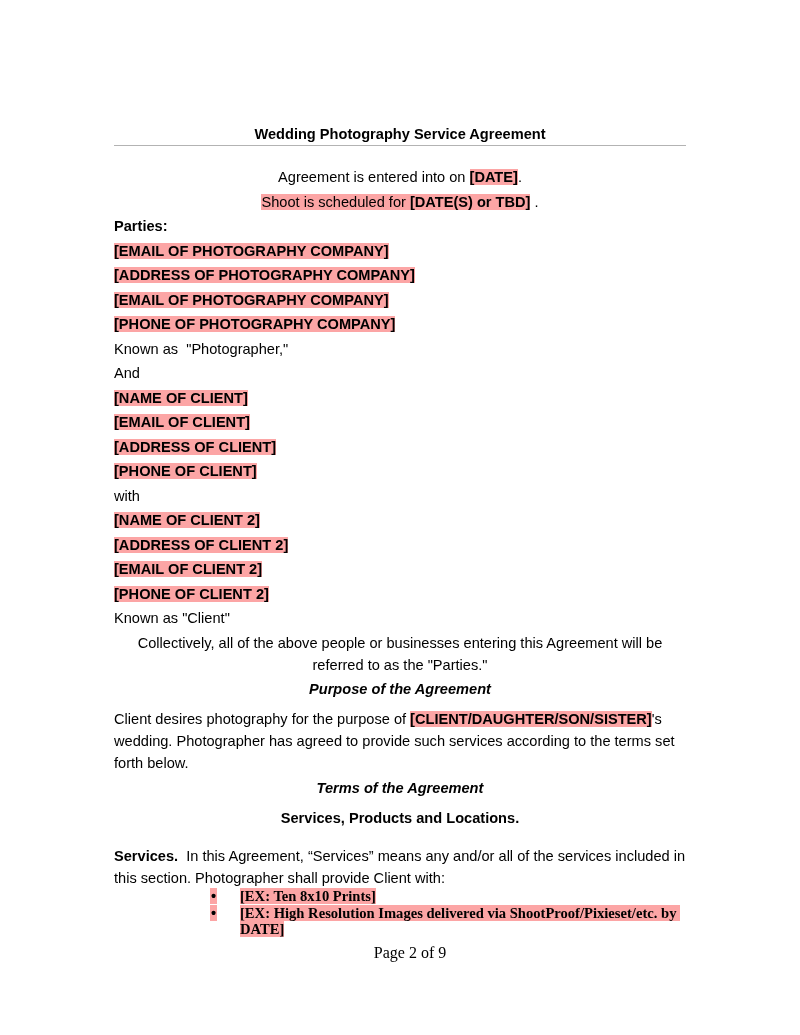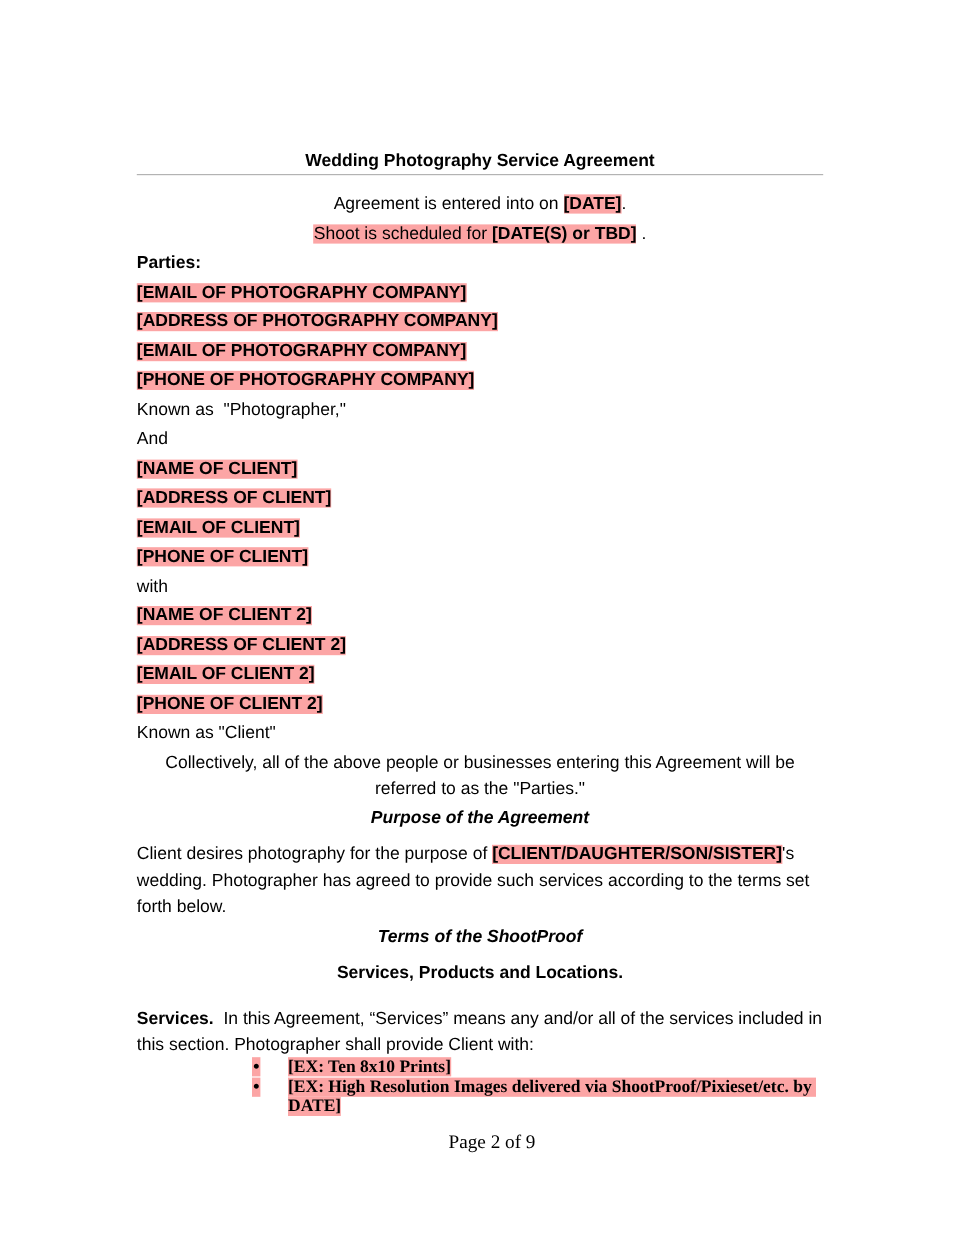--- a/index.html
+++ b/index.html
@@ -26,21 +26,21 @@
     margin: 0 0 2.5px 0;
     font-size: 14.6px;
     line-height: 22px;
     min-height: 22px;
     white-space: pre-wrap;
     text-align: left;
   }
   .align-center { text-align: center; }
   .k-title {
     border-bottom: 1px solid #b3b3b3;
-    margin-bottom: 13px;
+    margin-bottom: 20px;
   }
   .k-heading { margin-bottom: 8px; }
   .k-section-heading { margin-bottom: 16px; }
   .seg-b { font-weight: bold; }
   .seg-i { font-style: italic; }
   .seg-hl { background: #fca5a5; }
   ul.bullets {
     list-style: none;
     margin: -3px 0 0 96px;
     padding: 0;
@@ -83,33 +83,33 @@
       <div class="line k-p align-center"><span class="seg">Agreement is entered into on </span><span class="seg seg-b seg-hl">[DATE]</span><span class="seg">.</span></div>
       <div class="line k-p align-center"><span class="seg seg-hl">Shoot is scheduled for </span><span class="seg seg-b seg-hl">[DATE(S) or TBD]</span><span class="seg"> .</span></div>
       <div class="line k-p"><span class="seg seg-b">Parties:</span></div>
       <div class="line k-p"><span class="seg seg-b seg-hl">[EMAIL OF PHOTOGRAPHY COMPANY]</span></div>
       <div class="line k-p"><span class="seg seg-b seg-hl">[ADDRESS OF PHOTOGRAPHY COMPANY]</span></div>
       <div class="line k-p"><span class="seg seg-b seg-hl">[EMAIL OF PHOTOGRAPHY COMPANY]</span></div>
       <div class="line k-p"><span class="seg seg-b seg-hl">[PHONE OF PHOTOGRAPHY COMPANY]</span></div>
       <div class="line k-p"><span class="seg">Known as  "Photographer,"</span></div>
       <div class="line k-p"><span class="seg">And</span></div>
       <div class="line k-p"><span class="seg seg-b seg-hl">[NAME OF CLIENT]</span></div>
+      <div class="line k-p"><span class="seg seg-b seg-hl">[EMAIL OF CLIENT]</span></div>
       <div class="line k-p"><span class="seg seg-b seg-hl">[ADDRESS OF CLIENT]</span></div>
-      <div class="line k-p"><span class="seg seg-b seg-hl">[EMAIL OF CLIENT]</span></div>
       <div class="line k-p"><span class="seg seg-b seg-hl">[PHONE OF CLIENT]</span></div>
       <div class="line k-p"><span class="seg">with</span></div>
       <div class="line k-p"><span class="seg seg-b seg-hl">[NAME OF CLIENT 2]</span></div>
       <div class="line k-p"><span class="seg seg-b seg-hl">[ADDRESS OF CLIENT 2]</span></div>
       <div class="line k-p"><span class="seg seg-b seg-hl">[EMAIL OF CLIENT 2]</span></div>
       <div class="line k-p"><span class="seg seg-b seg-hl">[PHONE OF CLIENT 2]</span></div>
       <div class="line k-p"><span class="seg">Known as "Client"</span></div>
       <div class="line k-p align-center"><span class="seg">Collectively, all of the above people or businesses entering this Agreement will be referred to as the "Parties."</span></div>
       <div class="line k-heading align-center"><span class="seg seg-b seg-i">Purpose of the Agreement</span></div>
       <div class="line k-p"><span class="seg">Client desires photography for the purpose of </span><span class="seg seg-b seg-hl">[CLIENT/DAUGHTER/SON/SISTER]</span><span class="seg">'s wedding. Photographer has agreed to provide such services according to the terms set forth below.</span></div>
-      <div class="line k-heading align-center"><span class="seg seg-b seg-i">Terms of the ShootProof</span></div>
+      <div class="line k-heading align-center"><span class="seg seg-b seg-i">Terms of the Agreement</span></div>
       <div class="line k-section-heading align-center"><span class="seg seg-b">Services, Products and Locations.</span></div>
       <div class="line k-p"><span class="seg seg-b">Services.</span><span class="seg">  In this Agreement, “Services” means any and/or all of the services included in this section. Photographer shall provide Client with:</span></div>
       <ul class="bullets">
         <li>
           <span class="li-marker-box"><span class="seg-hl">•</span></span>
           <span class="li-text"><span class="seg seg-b seg-hl">[EX: Ten 8x10 Prints]</span></span>
         </li>
         <li>
           <span class="li-marker-box"><span class="seg-hl">•</span></span>
           <span class="li-text"><span class="seg seg-b seg-hl">[EX: High Resolution Images delivered via ShootProof/Pixieset/etc. by DATE]</span></span>

